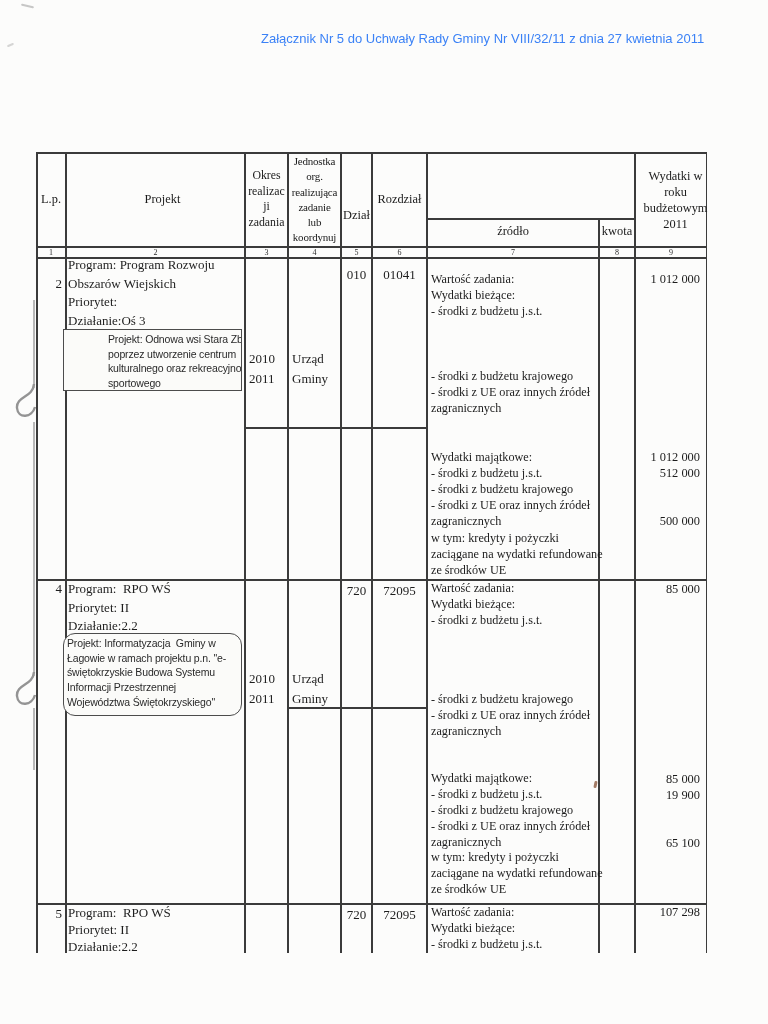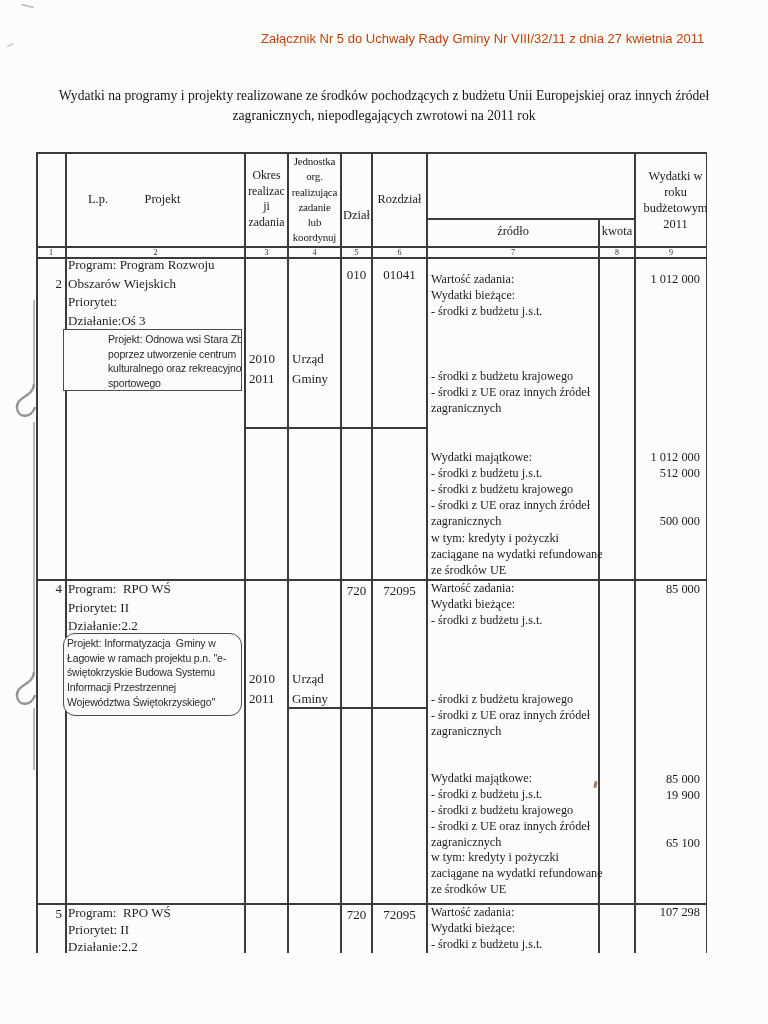--- a/index.html
+++ b/index.html
@@ -5,29 +5,29 @@
   html,body{margin:0;padding:0;background:#e8e8e8;}
   .page{
     position:relative;width:768px;height:1024px;margin:0 auto;
     background:#fcfcfb;overflow:hidden;
     font-family:"Liberation Serif","DejaVu Serif",serif;
     color:#1e1e1e;
   }
   .pre{white-space:pre;}
   
   .annex{position:absolute;left:261px;top:31px;font-family:"Liberation Sans","DejaVu Sans",sans-serif;
-         font-size:13px;color:#c2410c;}
+         font-size:13px;color:#3b82f6;}
   .doc-title{position:absolute;left:0;top:86px;width:768px;text-align:center;
              font-size:13.6px;line-height:19.5px;color:#141414;}
   
   .tbl{position:absolute;left:36px;top:152px;width:672px;height:802px;}
   .tbl svg.grid{position:absolute;left:0;top:0;}
   .cell{position:absolute;}
   .hdr{font-size:12.4px;line-height:15.5px;text-align:center;color:#1a1a1a;}
-  .hdr-lp{left:0;top:40px;width:30px;margin-left:47px;}
+  .hdr-lp{left:0;top:40px;width:30px;}
   .hdr-projekt{left:30px;top:40px;width:179px;padding-left:7px;}
   .hdr-okres{left:209px;top:16px;width:43px;font-size:11.8px;line-height:15.5px;}
   .hdr-jedn{left:252px;top:2px;width:53px;font-size:11px;line-height:15.3px;letter-spacing:-0.2px;}
   .hdr-dzial{left:305px;top:56px;width:31px;}
   .hdr-rozdzial{left:336px;top:40px;width:55px;}
   .hdr-naklady{left:391px;top:22px;width:208px;line-height:17px;}
   .hdr-zrodlo{left:391px;top:72px;width:172px;}
   .hdr-kwota{left:563px;top:72px;width:36px;}
   .hdr-wydatki{left:599px;top:16px;width:81px;line-height:16px;}
   .colnum{position:absolute;top:95.5px;height:10px;font-size:8px;line-height:10px;
@@ -82,22 +82,20 @@
   <div class="fold-line" style="top:708px;height:62px;"></div>
   <svg class="cup" style="left:10px;top:384px;" viewBox="0 0 30 42">
     <path d="M24 0 C23 14 6 12 7 24 C8 35 22 34 25 23" fill="#fcfcfb" stroke="#949494" stroke-width="2.4"></path>
   </svg>
   <svg class="cup" style="left:10px;top:672px;" viewBox="0 0 30 42">
     <path d="M24 0 C23 14 6 12 7 24 C8 35 22 34 25 23" fill="#fcfcfb" stroke="#949494" stroke-width="2.4"></path>
   </svg>
   <div class="tick"></div>
 
   <div class="annex">Załącznik Nr 5 do Uchwały Rady Gminy Nr VIII/32/11 z dnia 27 kwietnia 2011</div>
-  <div class="doc-title pre">Wydatki na programy i projekty realizowane ze środków pochodzących z budżetu Unii Europejskiej oraz innych źródeł
-zagranicznych, niepodlegających zwrotowi na 2011 rok</div>
 
   <div class="tbl">
 
     <svg class="grid" width="672" height="802" shape-rendering="crispEdges">
       <g stroke="#3b3b3b">
 
         <line x1="1" y1="0" x2="1" y2="801" stroke-width="1.8"></line>
         <line x1="30" y1="0" x2="30" y2="801" stroke-width="1.2"></line>
         <line x1="209" y1="0" x2="209" y2="801" stroke-width="1.2"></line>
         <line x1="252" y1="0" x2="252" y2="801" stroke-width="1.2"></line>

